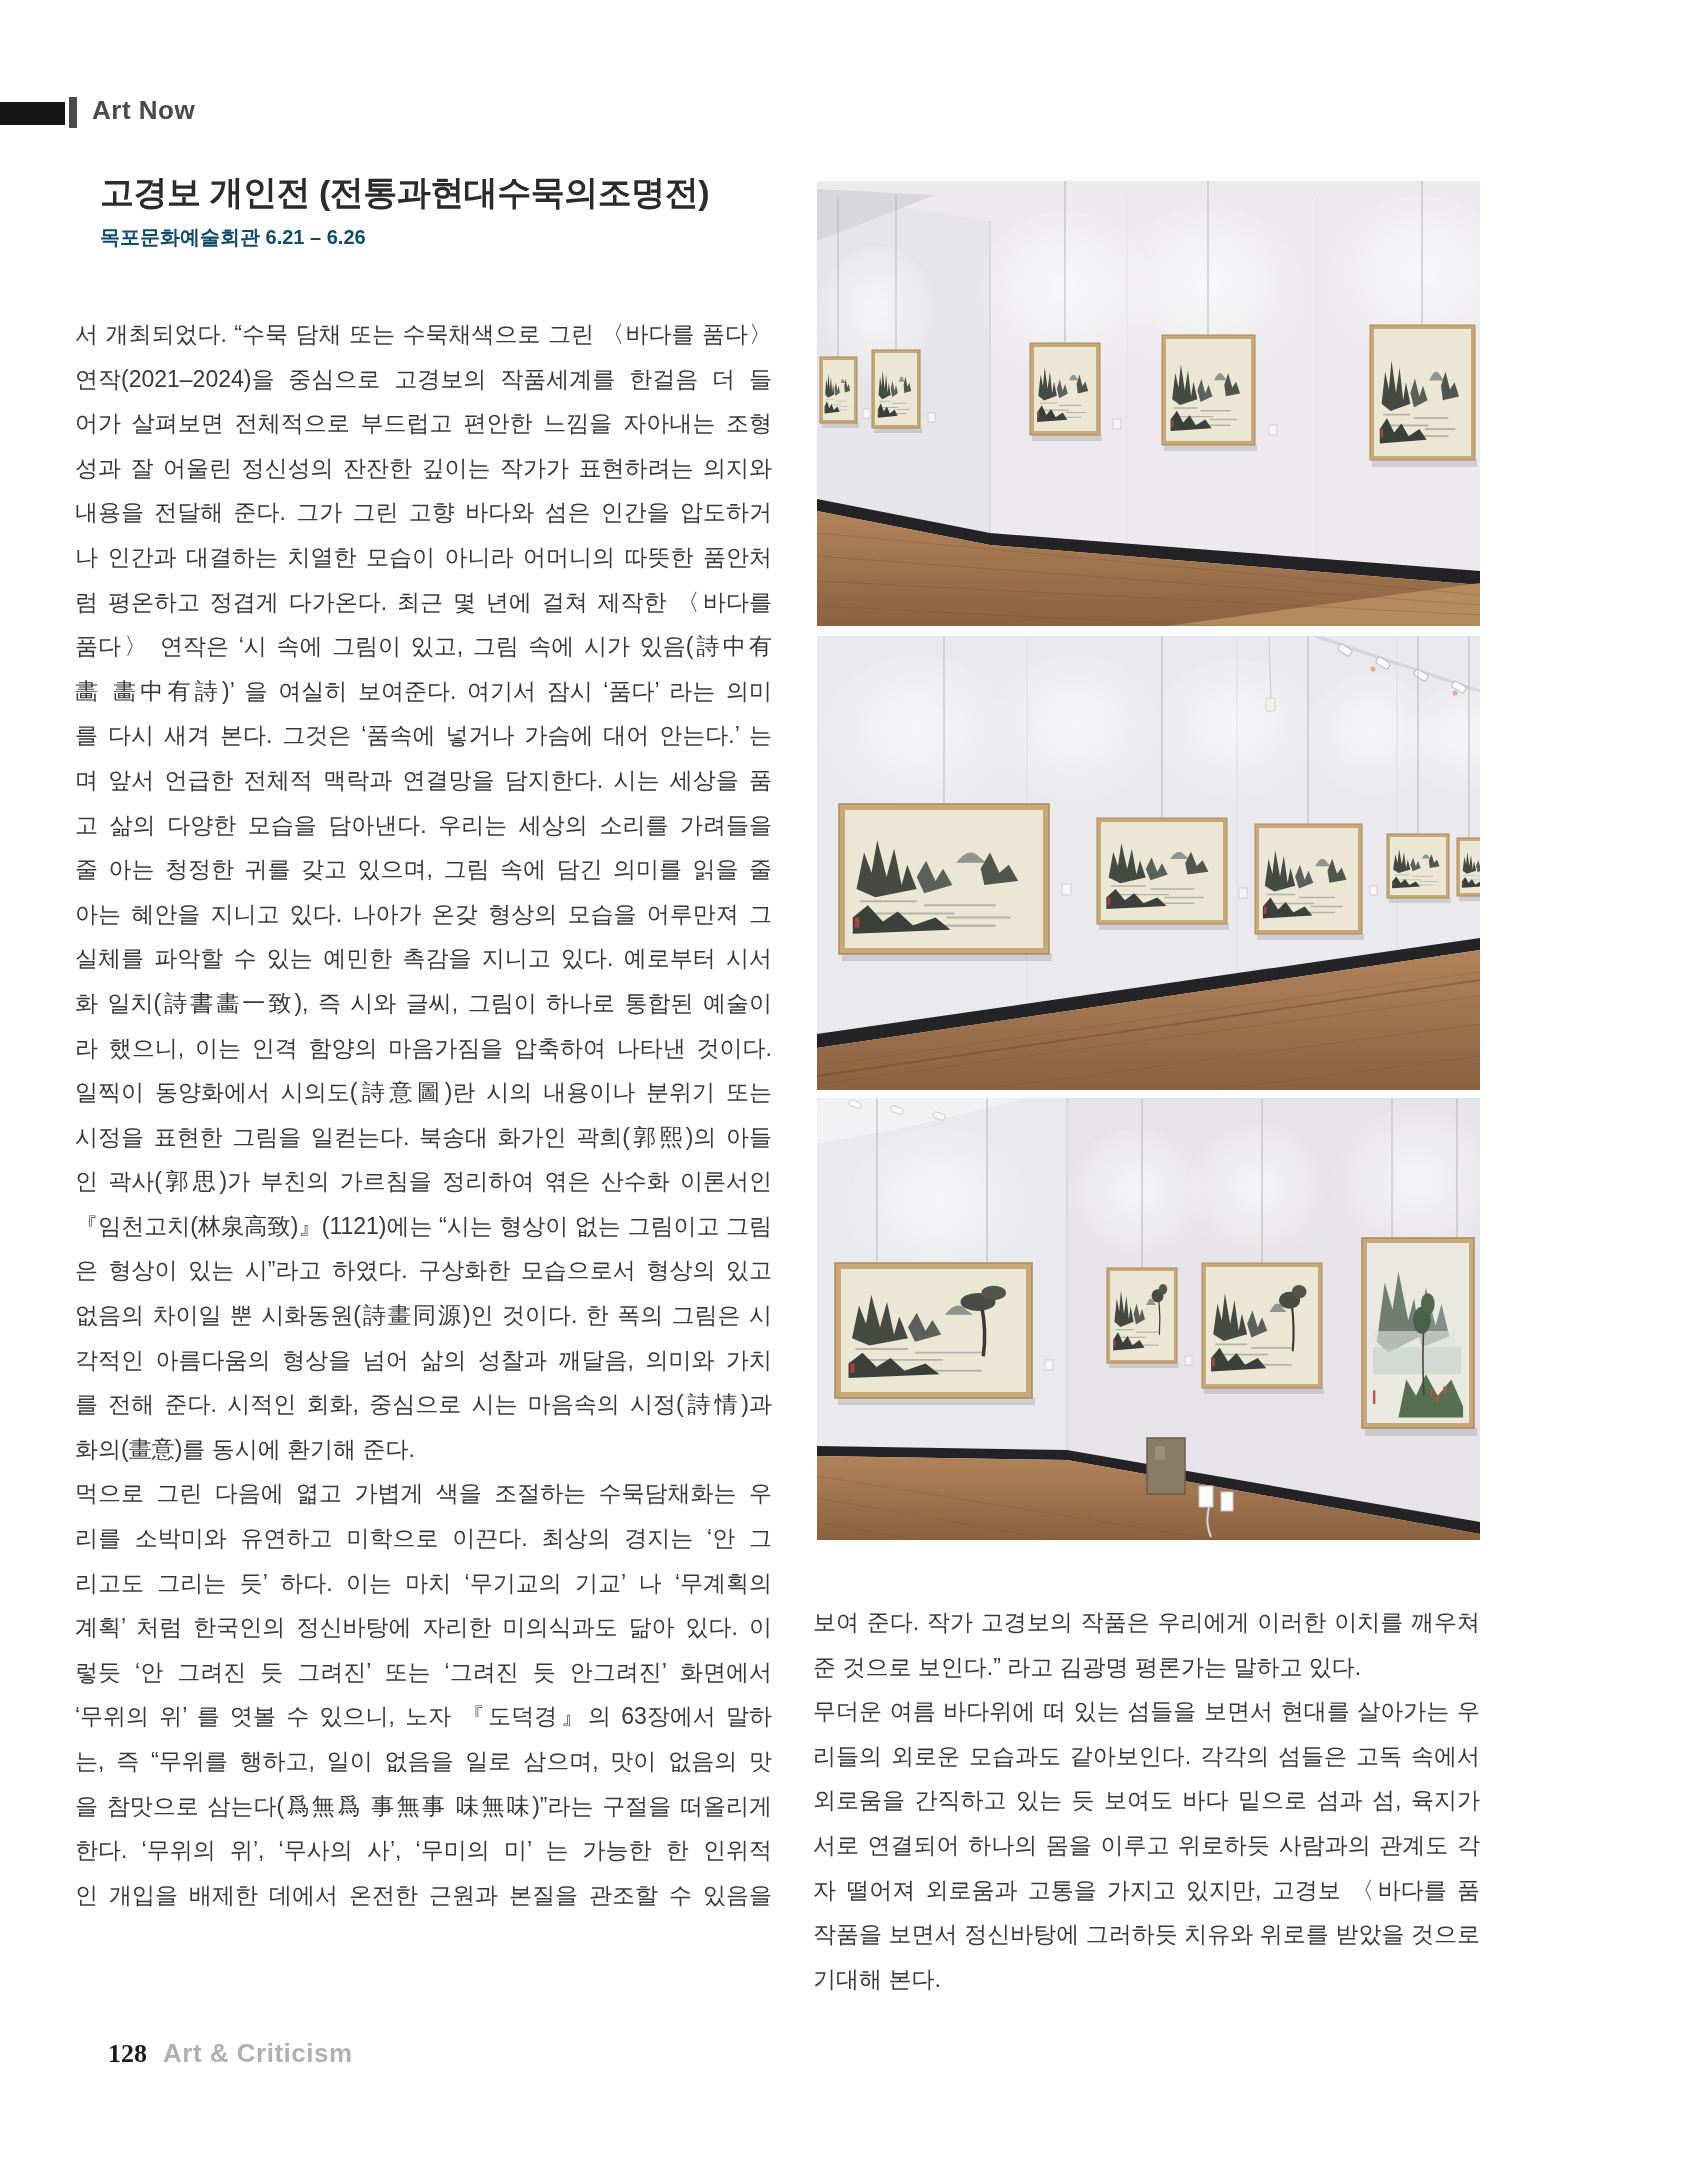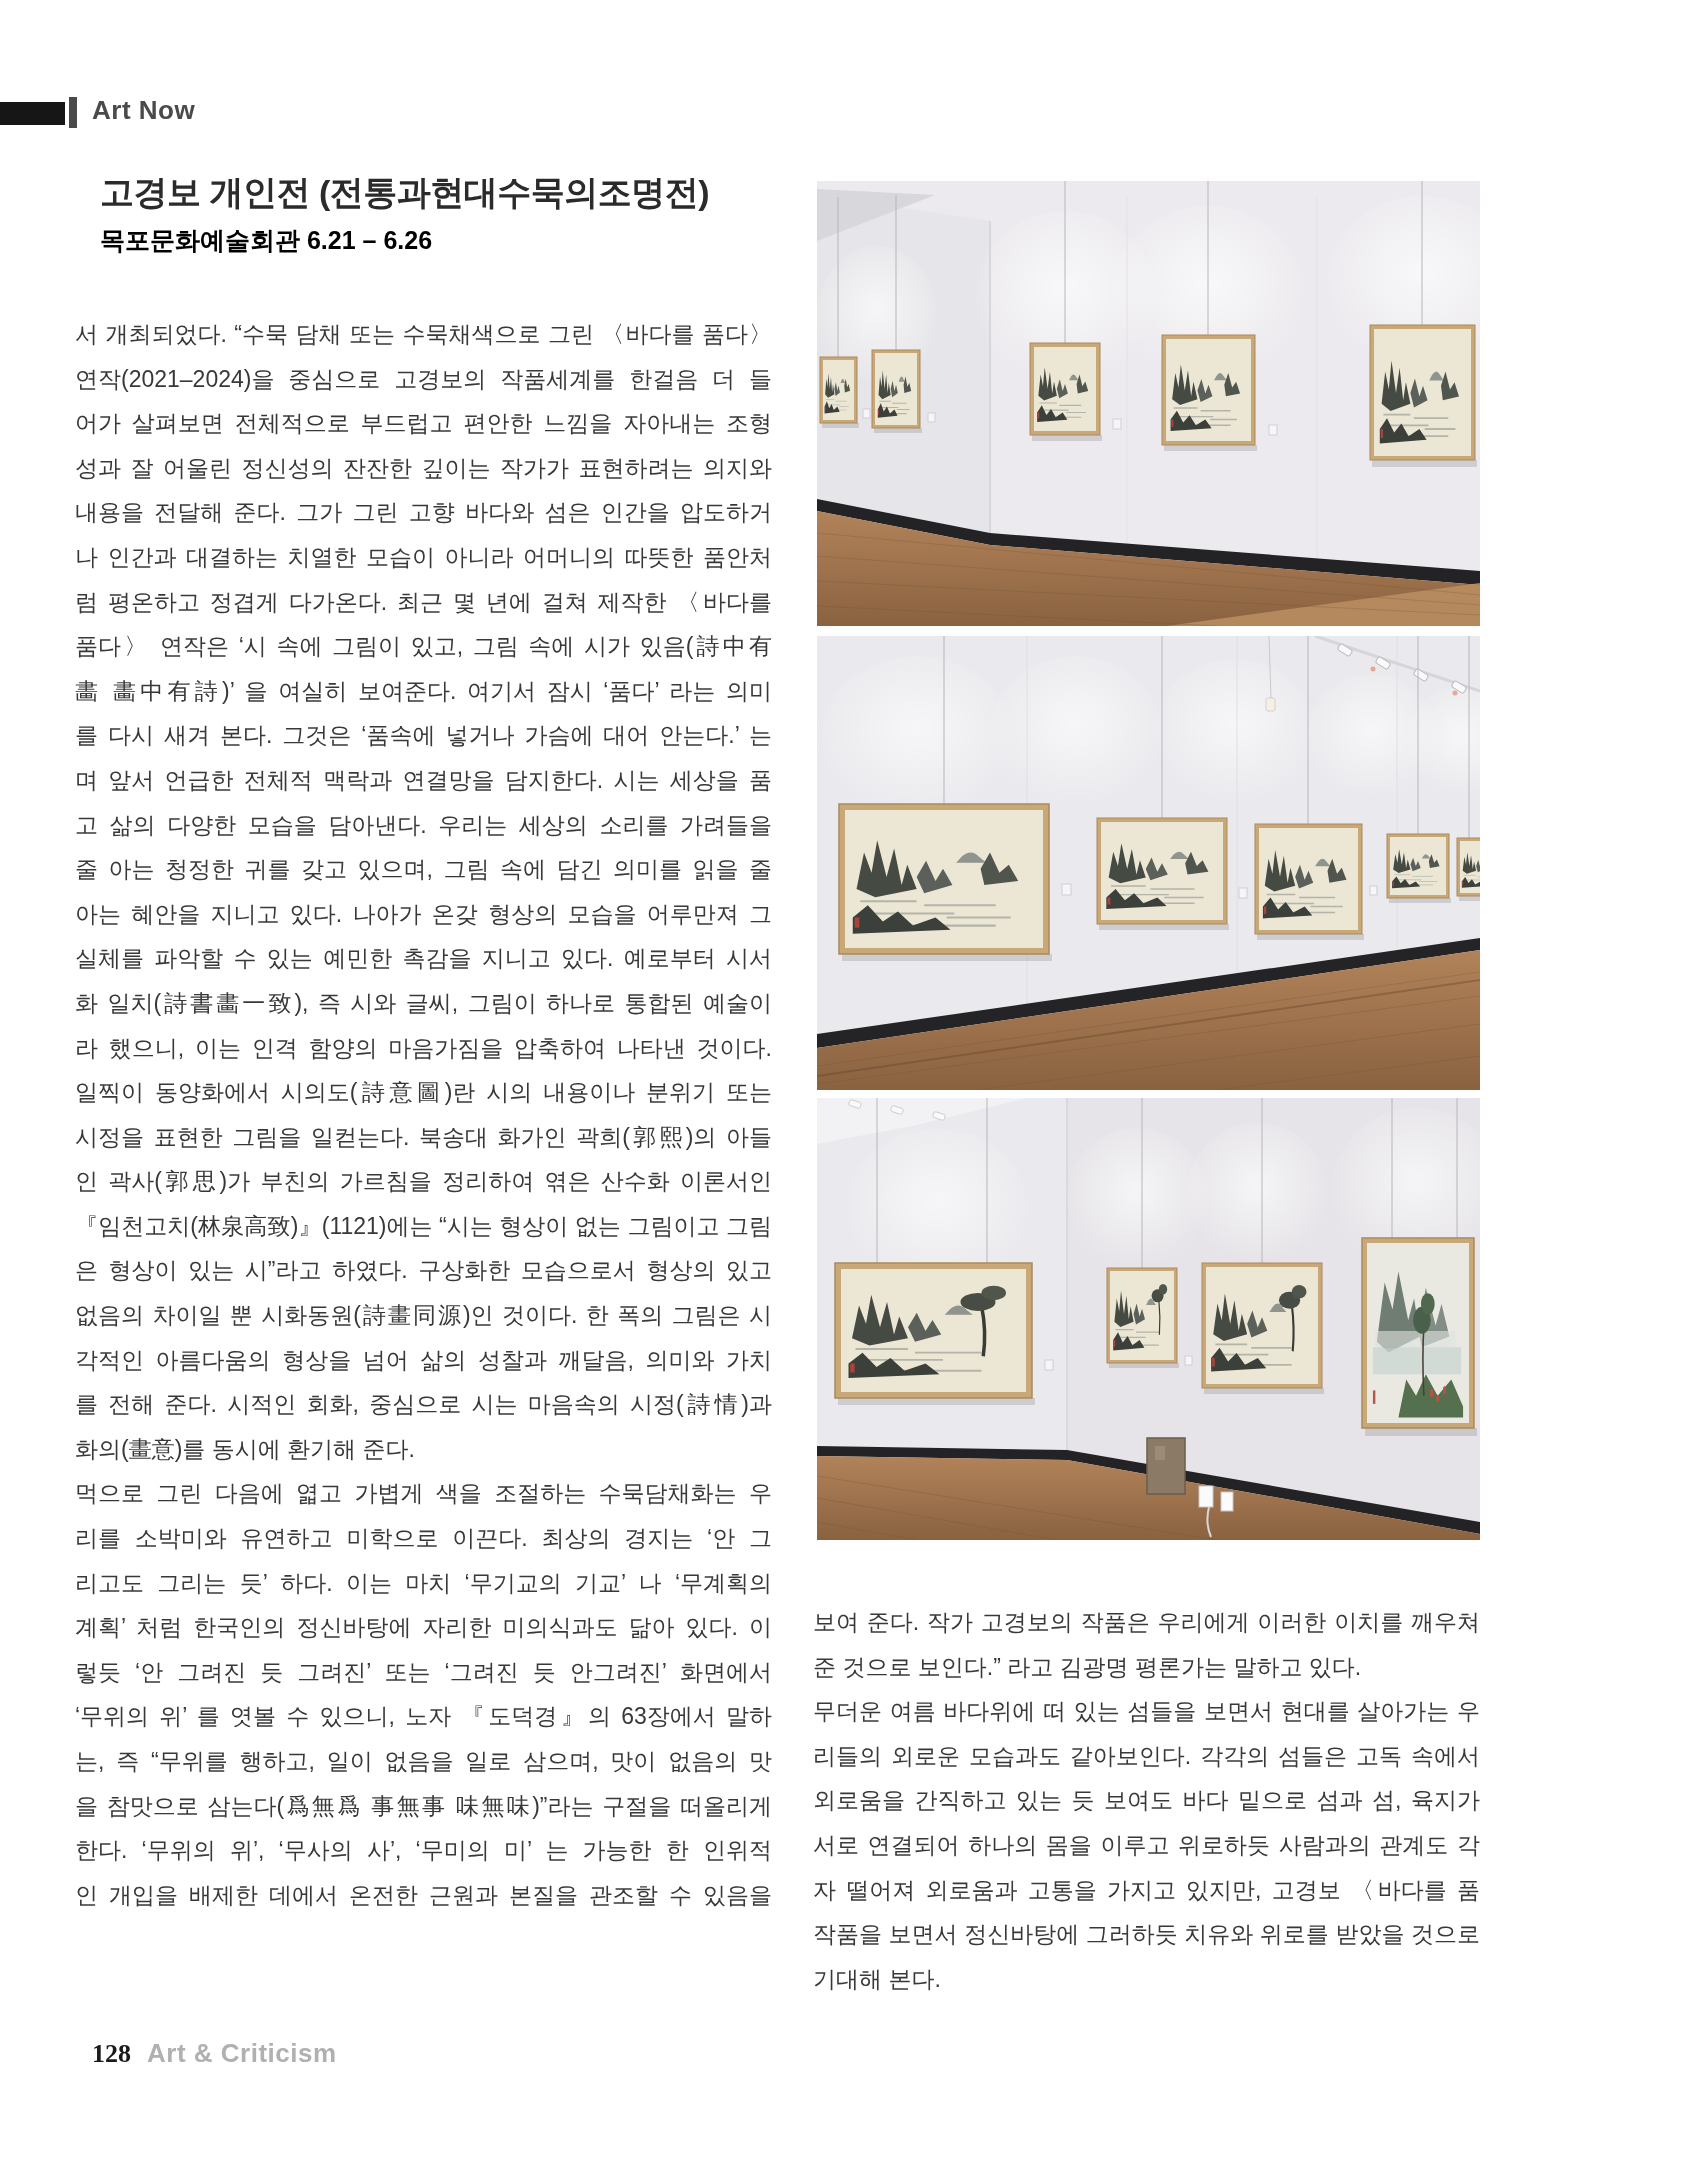--- a/index.html
+++ b/index.html
@@ -4,35 +4,35 @@
 <style>
   html,body{margin:0;padding:0;background:#ffffff;}
   .page{position:relative;width:1693px;height:2166px;background:#ffffff;overflow:hidden;
         font-family:"Liberation Sans","DejaVu Sans",sans-serif;}
   
   .hdr-bar{position:absolute;left:0;top:102px;width:65px;height:23px;background:#161616;}
   .hdr-tick{position:absolute;left:69px;top:97px;width:8px;height:31px;background:#4a4a4a;}
   .hdr-label{position:absolute;left:92px;top:95px;font-size:26px;font-weight:bold;color:#4a4a4a;letter-spacing:.5px;}
   
   .title{position:absolute;left:100px;top:170px;font-size:34px;font-weight:600;color:#2b2b2b;letter-spacing:-.5px;}
-  .subtitle{position:absolute;left:100px;top:224px;font-size:25px;font-weight:600;color:#000000;}
+  .subtitle{position:absolute;left:100px;top:224px;font-size:20px;font-weight:600;color:#0c4a6e;}
   
   .col{position:absolute;color:#383838;font-size:23px;}
   .col-left{left:75px;top:312px;width:697px;}
   .col-right{left:813px;top:1600px;width:667px;}
   .ln{height:44.6px;line-height:44.6px;overflow:hidden;text-align:justify;text-align-last:justify;}
   .ln.end{text-align:center;text-align-last:left;}
   
   figure{margin:0;padding:0;position:absolute;left:817px;width:663px;}
   .ph1{top:181px;height:445px;}
   .ph2{top:636px;height:454px;}
   .ph3{top:1098px;height:442px;}
   figure svg{display:block;width:100%;height:100%;}
   
-  .footer{position:absolute;left:92px;top:2038px;font-size:26px;}
+  .footer{position:absolute;left:108px;top:2038px;font-size:26px;}
   .page-num{font-family:"Liberation Serif","DejaVu Serif",serif;color:#1a1a1a;font-weight:600;}
   .journal{color:#b0b0b3;font-weight:bold;margin-left:16px;letter-spacing:.5px;}
 </style>
 </head>
 <body>
 
 <div class="page">
 
   <div class="hdr-bar"></div>
   <div class="hdr-tick"></div>

